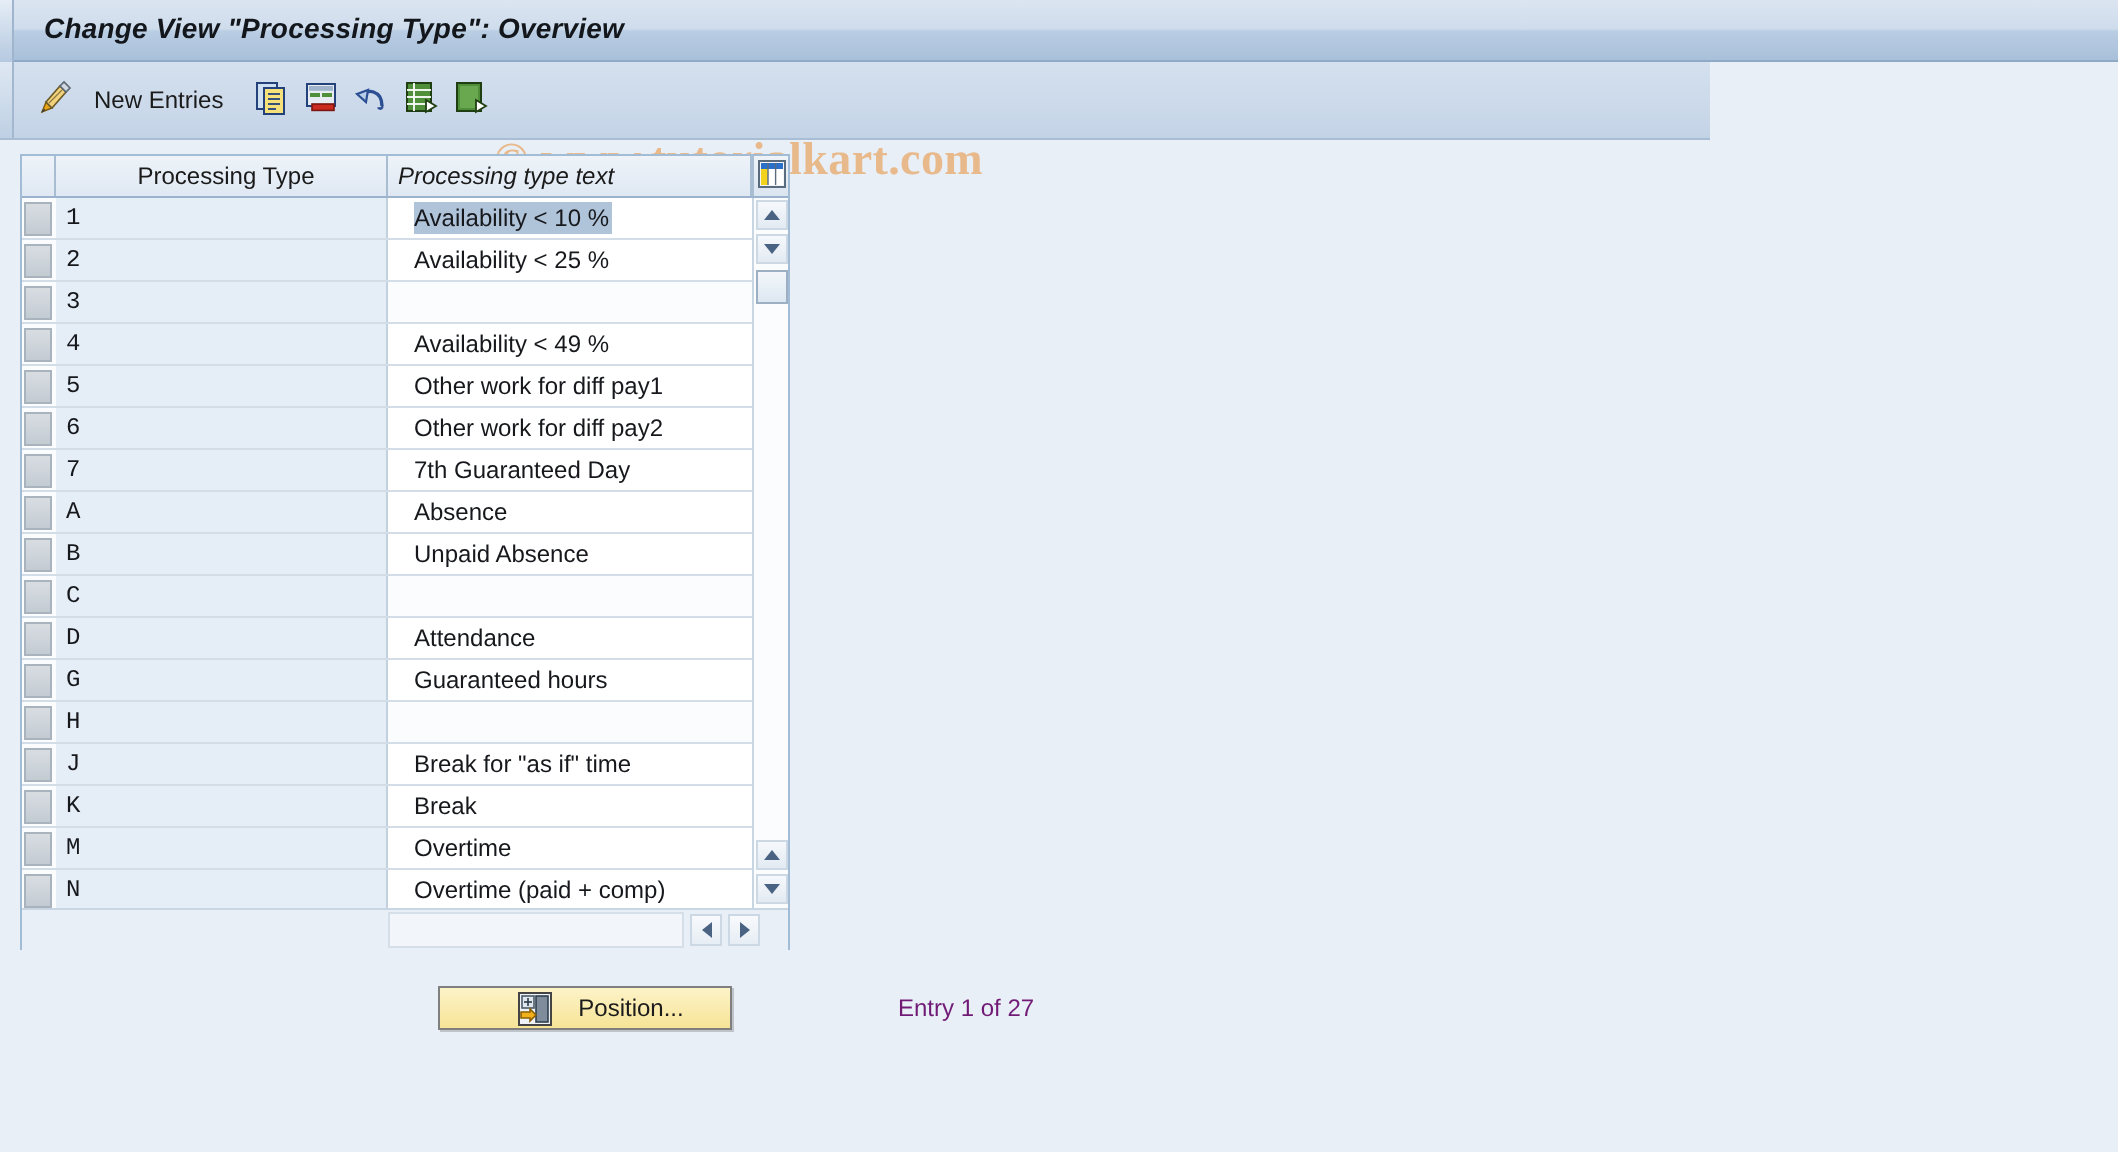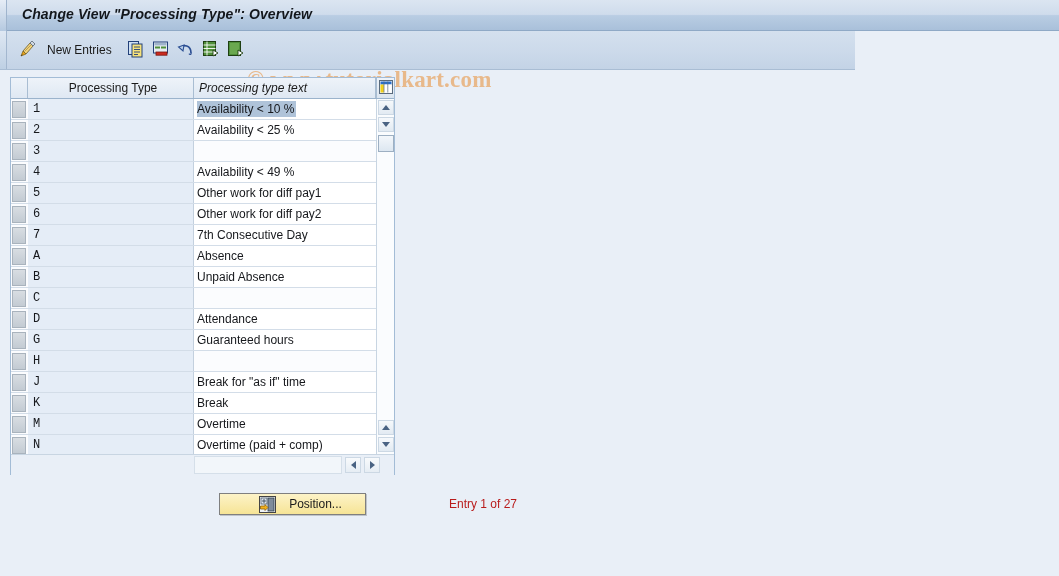--- a/index.html
+++ b/index.html
@@ -179,21 +179,21 @@
     white-space: nowrap;
     cursor: text;
   }
   .cell-txt {
     position: absolute;
     left: 183px; top: 0;
     width: 182px; height: 20px;
     line-height: 20px;
     background: #ffffff;
     box-sizing: border-box;
-    padding-left: 3px;
+    padding-left: 13px;
     font-size: 12px;
     color: #16181c;
     overflow: hidden;
     white-space: nowrap;
     cursor: text;
   }
   .cell-txt .sel-hl {
     background: #afc3d9;
     padding: 1px 1px 1px 0;
   }
@@ -292,21 +292,21 @@
     text-align: center;
     font-size: 12px;
     color: #1b1b1b;
     padding-right: 10px;
   }
   .entry-count {
     position: absolute;
     left: 449px;
     top: 497px;
     font-size: 12px;
-    color: #b91c1c;
+    color: #701a75;
     white-space: nowrap;
   }
 </style>
 </head>
 <body>
 
 <div class="titlebar">
   <div class="tl-accent"></div>
   <div class="tl-text">Change View "Processing Type": Overview</div>
 </div>
@@ -438,21 +438,21 @@
         <div class="cell-txt">Other work for diff pay1</div>
       </div>
       <div class="row">
         <div class="cell-sel"></div>
         <div class="cell-key">6</div>
         <div class="cell-txt">Other work for diff pay2</div>
       </div>
       <div class="row">
         <div class="cell-sel"></div>
         <div class="cell-key">7</div>
-        <div class="cell-txt">7th Consecutive Day</div>
+        <div class="cell-txt">7th Guaranteed Day</div>
       </div>
       <div class="row">
         <div class="cell-sel"></div>
         <div class="cell-key">A</div>
         <div class="cell-txt">Absence</div>
       </div>
       <div class="row">
         <div class="cell-sel"></div>
         <div class="cell-key">B</div>
         <div class="cell-txt">Unpaid Absence</div>

